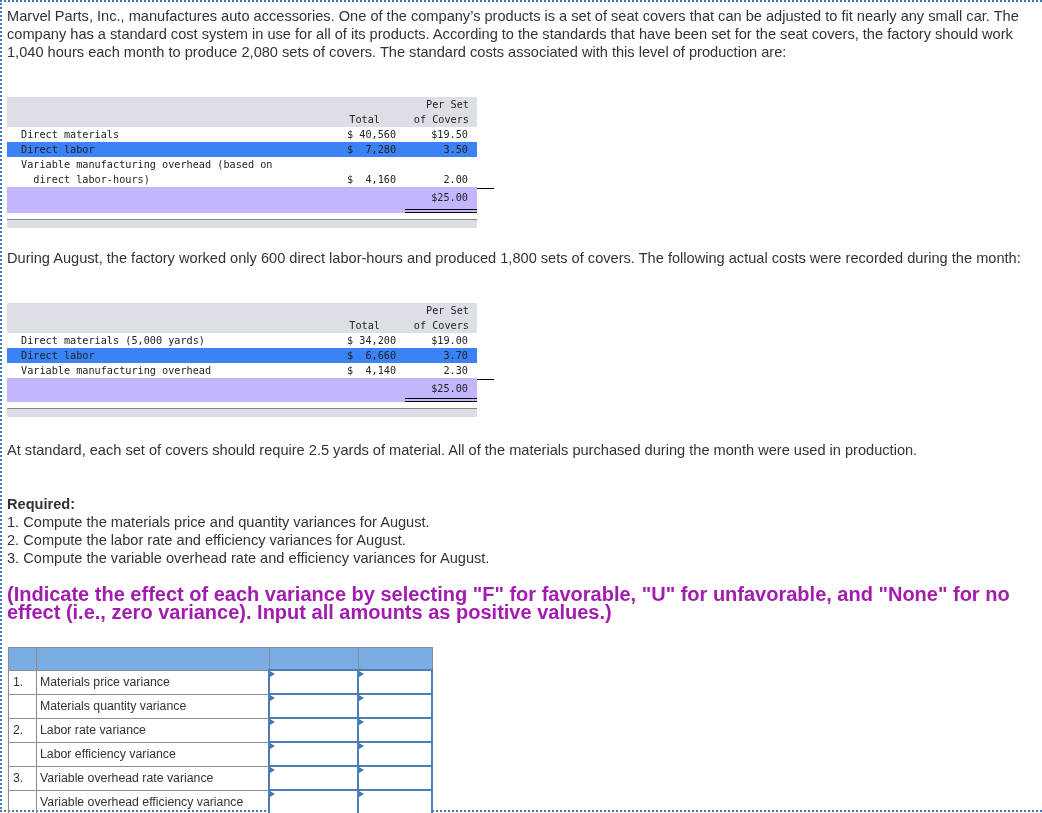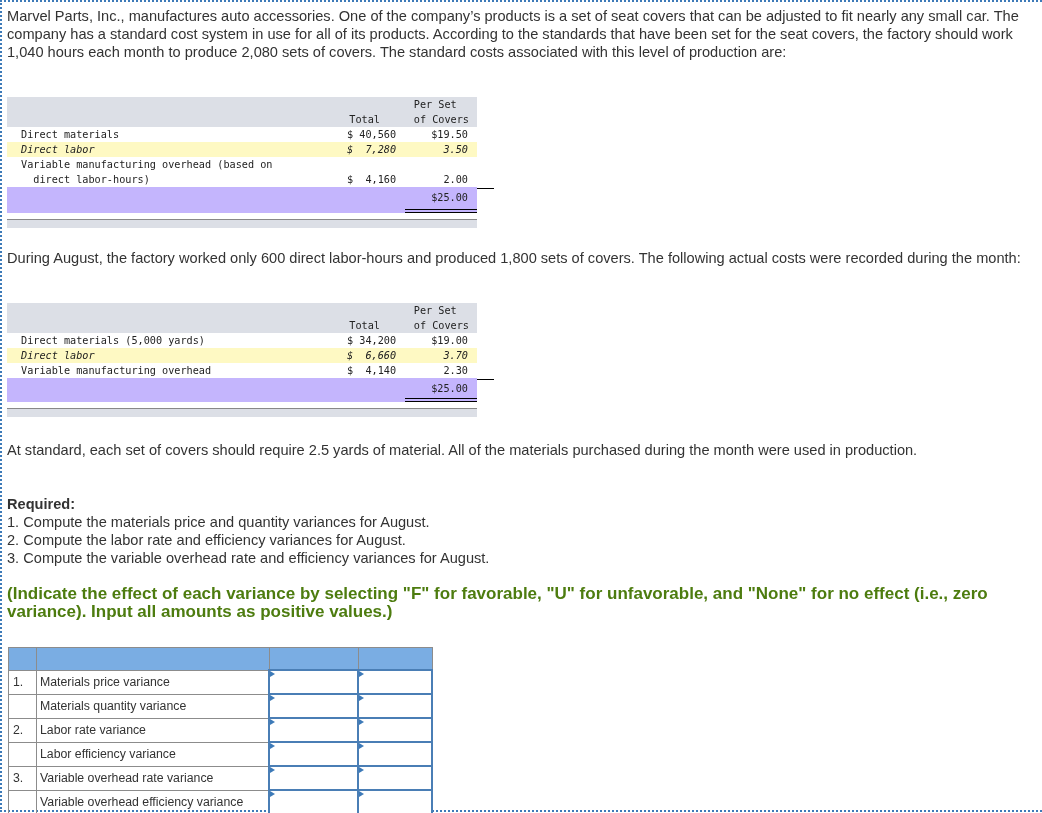--- a/index.html
+++ b/index.html
@@ -11,34 +11,34 @@
   .frame {
     position: absolute; left: 0; top: 0; width: 1040px; height: 808px;
     border-top: 2px dotted #3d7ab8;
     border-left: 2px dotted #3d7ab8;
     border-bottom: 2px dotted #3d7ab8;
   }
   .para {
     position: absolute; left: 7px; width: 1020px;
     font-size: 14.6px; line-height: 18px; color: #333;
   }
-  .para.red { color: #4d7c0f; font-weight: bold; font-size: 17px; }
+  .para.red { color: #a21caf; font-weight: bold; font-size: 20px; }
   .para .b { font-weight: bold; }
 
   
   .dtab {
     position: absolute; left: 7px; width: 470px;
     font-family: "DejaVu Sans Mono", "Liberation Mono", monospace;
     font-size: 10.2px; color: #222;
   }
   .dtab .hdr { background: #dcdfe6; position: relative; height: 30px; }
   .dtab .hdr .c-total { position: absolute; right: 97px; bottom: 0; line-height: 15px; }
-  .dtab .hdr .c-per { position: absolute; right: 8px; bottom: 0; line-height: 15px; white-space: pre; }
+  .dtab .hdr .c-per { position: absolute; right: 8px; bottom: 0; line-height: 15px; text-align: right; white-space: pre; }
   .dtab .row { position: relative; height: 15px; line-height: 15px; }
-  .dtab .row.alt { background: #fef9c3; font-style: italic; }
+  .dtab .row.alt { background: #3b82f6; }
   .dtab .row.tall { height: 30px; }
   .dtab .lbl { position: absolute; left: 14px; white-space: pre; }
   .dtab .tot { position: absolute; left: 324px; width: 58px; white-space: pre; margin-left: 16px; }
   .dtab .per { position: absolute; left: 400px; width: 44px; text-align: right; white-space: pre; margin-left: 17px; }
   .dtab .tall .tot, .dtab .tall .per { top: 15px; }
   .dtab .row.u .per::after {
     content: ""; position: absolute; left: -2px; right: -26px; bottom: -2px; border-bottom: 1px solid #000;
   }
   .dtab .tot-row { background: #c4b5fd; height: 26px; position: relative; }
   .dtab .tot-row .per { top: 5px; }

